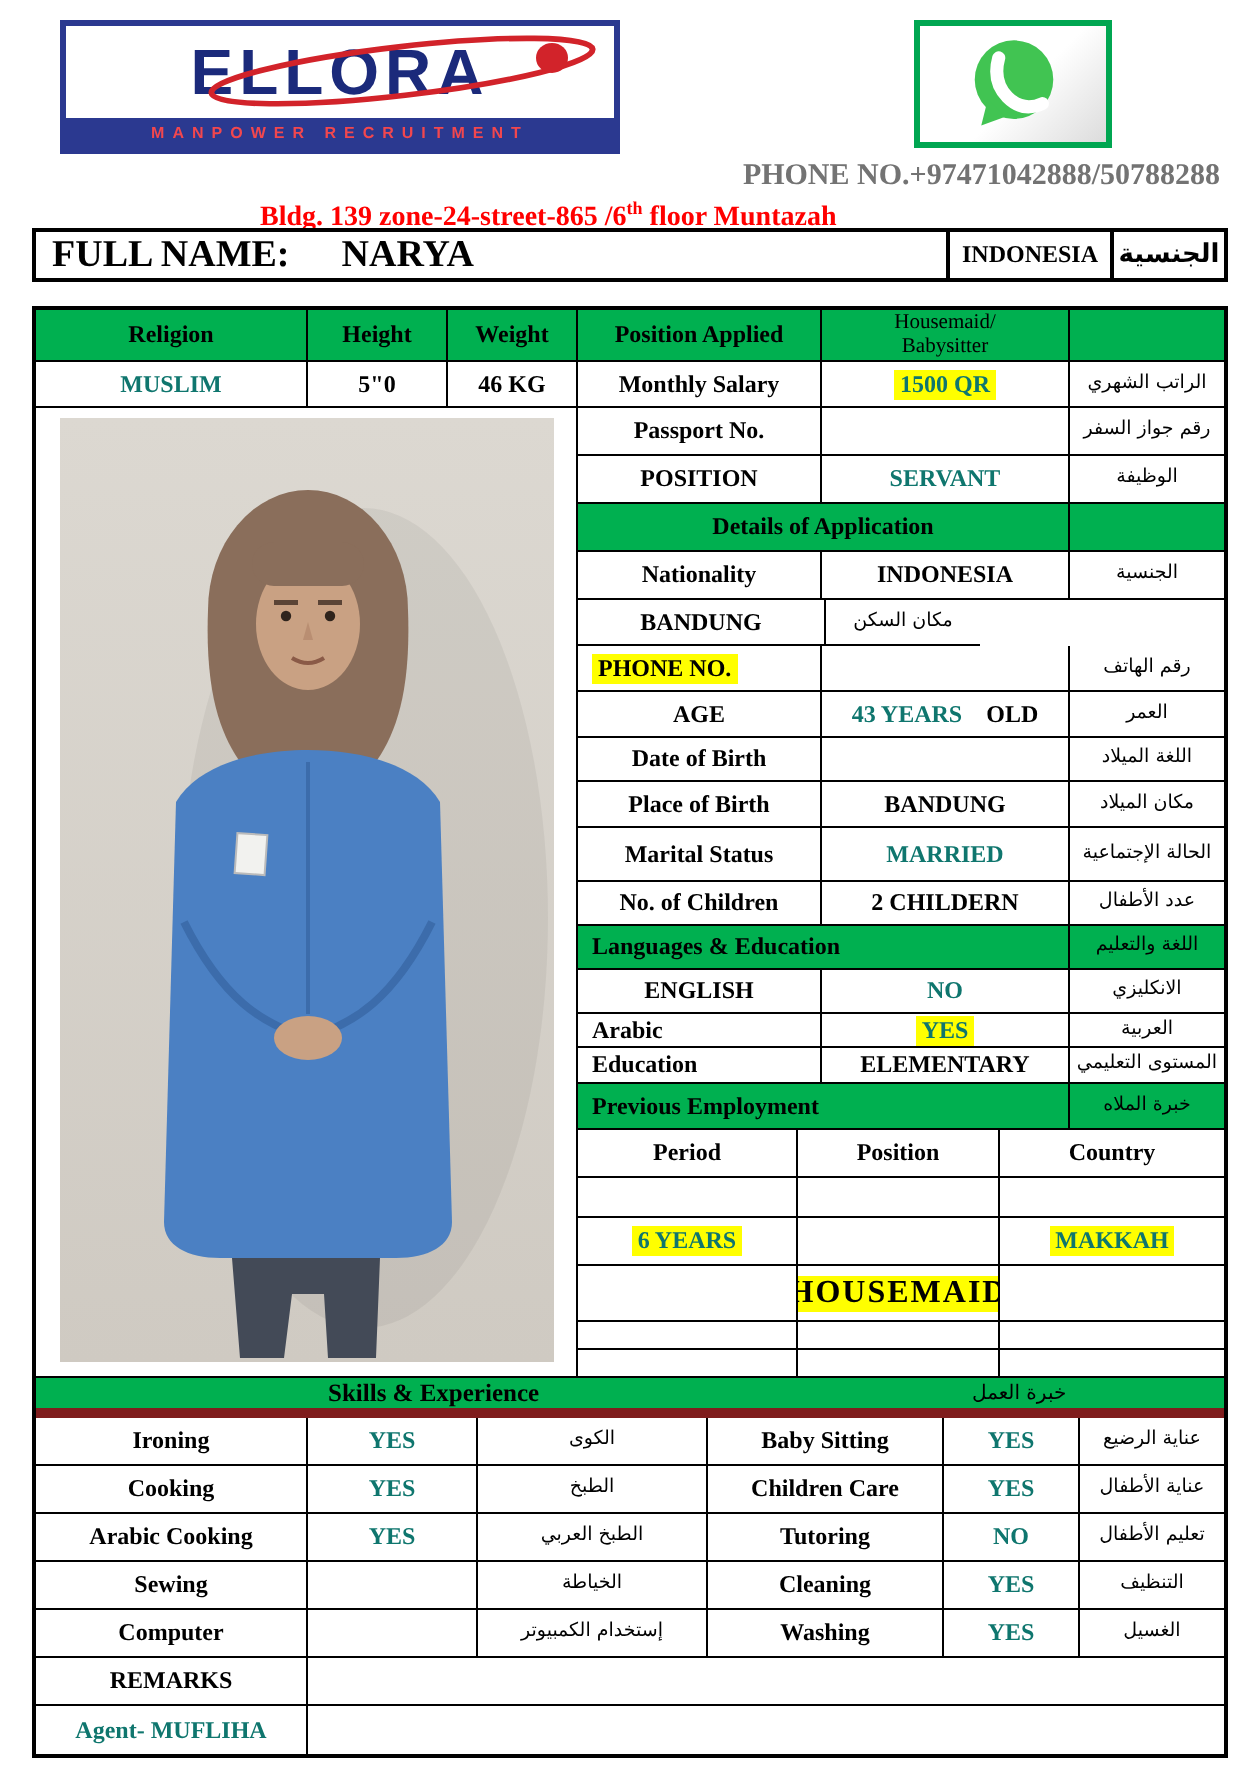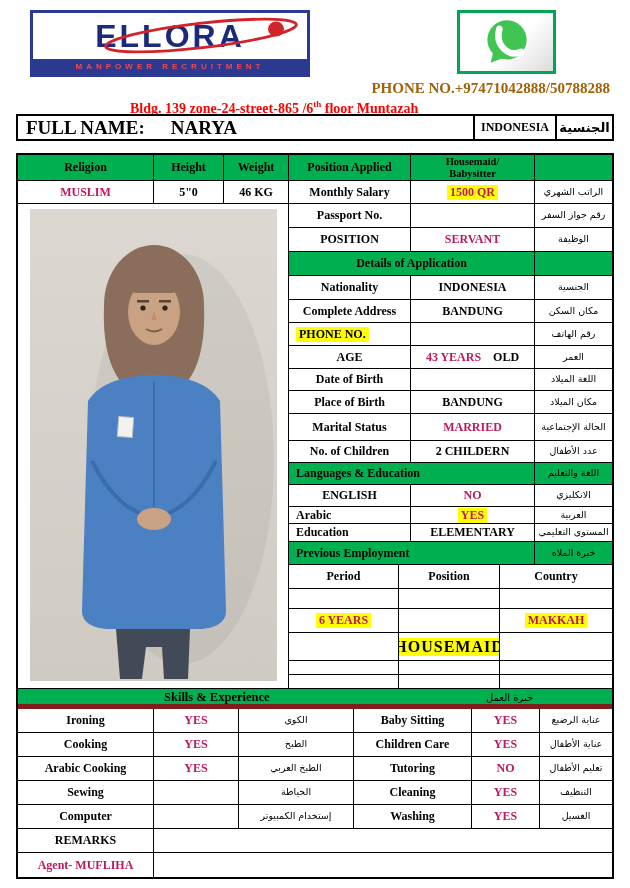--- a/index.html
+++ b/index.html
@@ -13,21 +13,21 @@
   .logo-top{flex:1;position:relative;display:flex;align-items:center;justify-content:center}
   .logo-text{font-family:"Liberation Sans",sans-serif;font-weight:bold;font-size:32px;
              color:#1b2a7b;letter-spacing:3px;z-index:1}
   .logo-swoosh{position:absolute;left:0;top:0;width:100%;height:100%;z-index:2;pointer-events:none}
   .logo-bar{height:15px;background:#2b3990;color:#f2474e;display:flex;align-items:center;
             justify-content:center;font-family:"Liberation Sans",sans-serif;
             font-size:8px;font-weight:bold;letter-spacing:4px}
   .wa-box{position:absolute;left:457px;top:10px;width:99px;height:64px;border:3px solid #00a651;
           display:flex;align-items:center;justify-content:center;
           background:linear-gradient(135deg,#ffffff 55%,#dcdcdc 100%)}
-  .phone-line{position:absolute;top:80px;right:20px;font-size:15px;font-weight:bold;color:#a16207}
+  .phone-line{position:absolute;top:80px;right:20px;font-size:15px;font-weight:bold;color:#737373}
   .addr-line{position:absolute;top:99px;left:130px;font-size:14px;font-weight:bold;color:#ff0000}
   .addr-line sup{font-size:9px}
 
   
   .name-row{position:absolute;left:16px;top:114px;width:598px;height:27px;
             border:2px solid #000;display:flex;background:#fff}
   .name-cell{flex:1;display:flex;align-items:center;padding-left:8px;gap:26px;
              font-size:19px;font-weight:bold}
   .nat-cell{width:82px;flex:0 0 82px;border-left:2px solid #000;display:flex;align-items:center;
             justify-content:center;font-size:12px;font-weight:bold}
@@ -37,25 +37,25 @@
 
   
   .tbl{position:absolute;left:16px;top:153px;width:598px;border:2px solid #000;background:#fff}
   .row{display:flex}
   .c{display:flex;align-items:center;justify-content:center;border-right:1px solid #000;
      border-bottom:1px solid #000;overflow:hidden;text-align:center}
   .last{border-right:0 !important}
   .nob{border-bottom:0 !important}
   .g{background:#00B050}
   .lab{font-weight:bold;font-size:12px}
-  .lab-s{font-weight:bold;font-size:10.5px;line-height:1.1}
+  .lab-s{font-weight:normal;font-size:10.5px;line-height:1.1}
   .val{font-weight:bold;font-size:12px}
   .big{font-size:16px;letter-spacing:1px}
   .artxt{font-family:"DejaVu Sans",sans-serif;font-size:9.5px;direction:rtl;line-height:1.15}
-  .red{color:#be185d}
+  .red{color:#0f766e}
   .hl{background:#FFFF00;padding:0 3px}
   .left{justify-content:flex-start;padding-left:7px;text-align:center}
 
   .t1{width:136px;flex:0 0 136px}.t2{width:70px;flex:0 0 70px}.t3{width:65px;flex:0 0 65px}
   .t4{width:122px;flex:0 0 122px}.t5{width:124px;flex:0 0 124px}.t6{width:77px;flex:0 0 77px}
 
   .h28{height:28px}.h27{height:27px}.h26{height:26px}.h24{height:24px}.h23{height:23px}
   .h22{height:22px}.h20{height:20px}.h18{height:18px}.h17{height:17px}.h14{height:14px}
 
   .body{display:flex}
@@ -232,23 +232,20 @@
             </div>
           <div class="c cv">
               <span class="val">INDONESIA</span>
             </div>
           <div class="c ca last">
               <span class="artxt">الجنسية</span>
             </div>
         </div>
 
         <div class="rrow h23">
-          <div class="c cl">
-              <span class="lab">Complete Address</span>
-            </div>
           <div class="c cv">
               <span class="val">BANDUNG</span>
             </div>
           <div class="c ca last">
               <span class="artxt">مكان السكن</span>
             </div>
         </div>
 
         <div class="rrow h23">
           <div class="c cl left">

